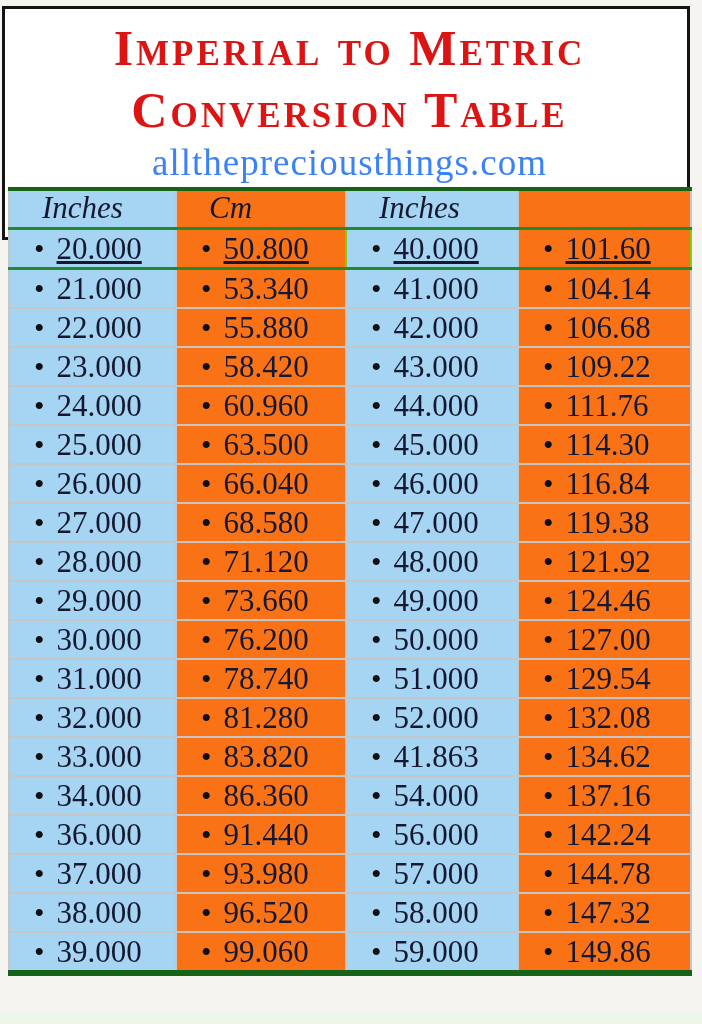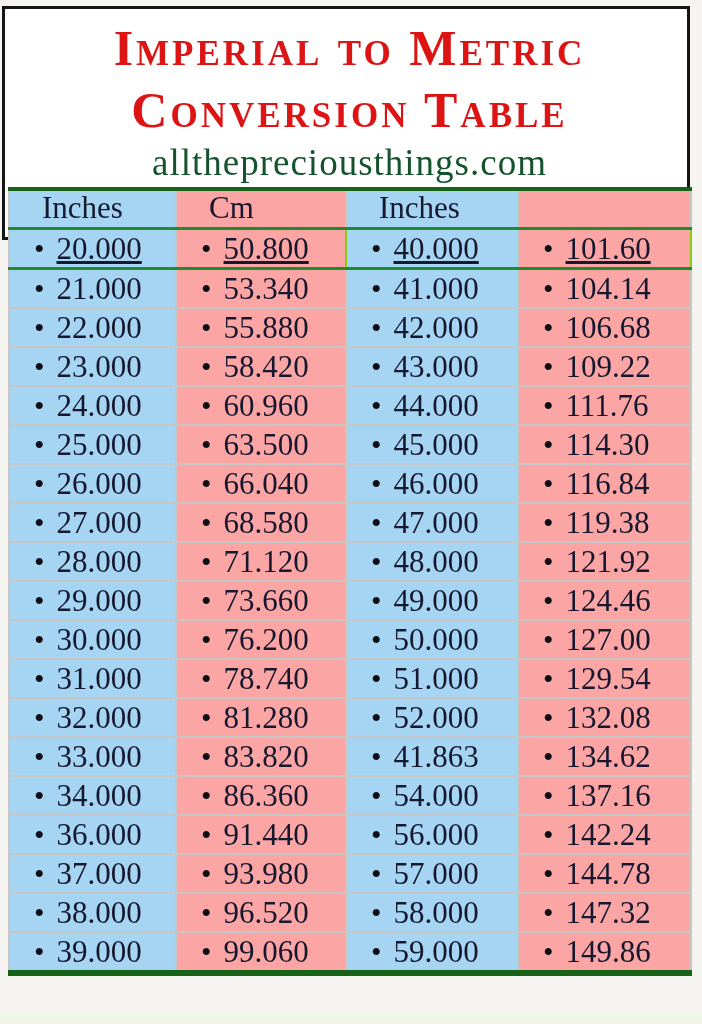--- a/index.html
+++ b/index.html
@@ -38,21 +38,21 @@
   .title-line {
     color: #dd1414;
     font-weight: bold;
     font-variant: small-caps;
     font-size: 50px;
     line-height: 62px;
     letter-spacing: 3px;
     white-space: nowrap;
   }
   .subtitle {
-    color: #14532d;
+    color: #3b82f6;
     font-size: 37px;
     line-height: 44px;
     letter-spacing: 1px;
     white-space: nowrap;
   }
   
   table.conv-table {
     position: absolute;
     top: 187px;
     left: 8px;
@@ -74,28 +74,29 @@
     color: #15182f;
     border: 2px solid #c6c6c6;
     white-space: nowrap;
     overflow: hidden;
   }
   .conv-table th {
     height: 36px;
     padding: 0 0 2px 32px;
     line-height: 34px;
     border-bottom: 3px solid #1f8b2e;
+    font-style: italic;
   }
   .conv-table td {
     height: 39px;
     padding: 0 0 0 24px;
     line-height: 37px;
   }
   .conv-table .blue  { background: #a6d4f3; }
-  .conv-table .white { background: #fca5a5; }
+  .conv-table .white { background: #f97316; }
   .conv-table tr.first-data-row td {
     border-bottom: 3px solid #1f8b2e;
     text-decoration: underline;
   }
   .conv-table tr.first-data-row td.white {
     border-left: 2px solid #2e9440;
     border-right: 2px solid #84cc16;
   }
   .bullet {
     display: inline-block;

